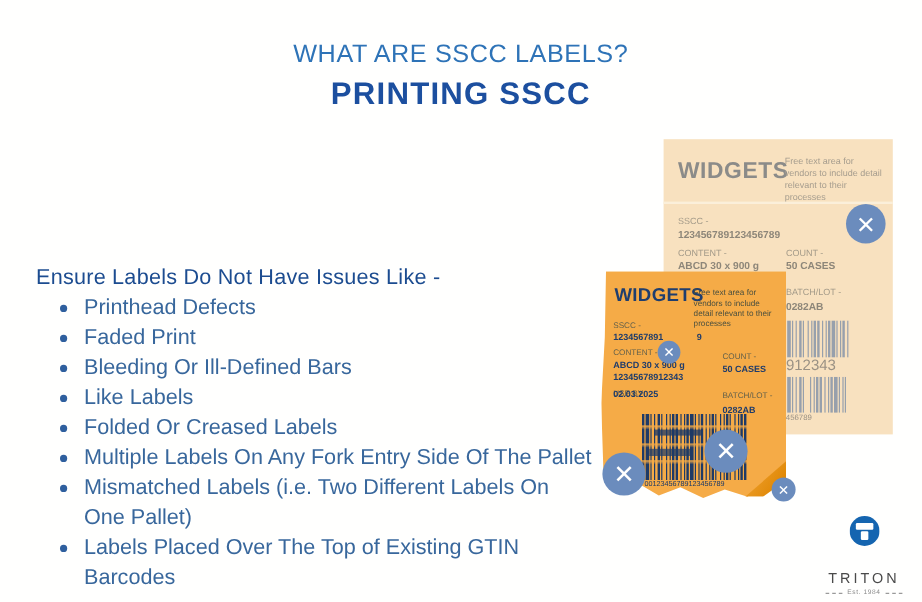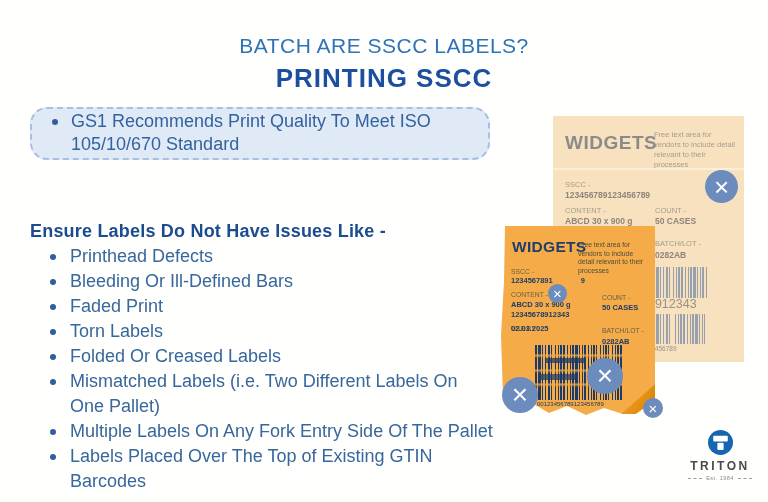--- a/index.html
+++ b/index.html
@@ -14,21 +14,21 @@
               font-size:26px; font-weight:bold; letter-spacing:1px; color:#1C4F9F; }
 
   
   .pills { position:absolute; left:30px; top:107px; width:460px; }
   .pill { display:flex; background:#E0EAF7; border:2px dashed #A8BFE0; border-radius:17px;
           padding:1px 12px 2px 20px; margin-bottom:5px; }
   .dot { flex:0 0 6px; width:6px; height:6px; border-radius:50%; background:#2F5F9E; margin:9px 13px 0 0; }
   .pill-text { font-size:18px; line-height:23px; color:#33639D; white-space:pre-line; }
 
   
-  .issues-heading { position:absolute; left:30px; top:221px; font-size:18px; font-weight:bold;
+  .issues-heading { position:absolute; left:30px; top:221px; font-size:18px; font-weight:normal;
                     color:#1C4C90; letter-spacing:.2px; }
   .issues-list { position:absolute; left:30px; top:244px; width:500px; list-style:none; }
   .issues-list li { display:flex; }
   .issues-list .dot { margin:10px 14px 0 20px; }
   .li-text { font-size:18px; line-height:25px; color:#38679C; white-space:pre-line; }
 
   
   .back-label { position:absolute; left:553px; top:116px; width:191px; height:246px;
                 background:#F8E1BF; z-index:1; }
   .back-label .abs { position:absolute; }
@@ -86,71 +86,66 @@
         display:flex; align-items:center; justify-content:center; line-height:1; }
   .xc1 { left:705px; top:170px; width:33px; height:33px; font-size:26px; }
   .xc2 { left:548px; top:284px; width:19px; height:19px; font-size:15px; }
   .xc3 { left:587px; top:358px; width:36px; height:36px; font-size:28px; }
   .xc4 { left:502px; top:377px; width:36px; height:36px; font-size:28px; }
   .xc5 { left:643px; top:398px; width:20px; height:20px; font-size:15px; }
 
   
   .logo { position:absolute; left:678px; top:430px; width:84px; text-align:center; z-index:5; }
   .logo-circle { display:flex; justify-content:center; }
-  .logo-name { margin-top:4px; font-size:12px; font-weight:bold; letter-spacing:2.5px; color:#4A4A4A; }
+  .logo-name { margin-top:20px; font-size:12px; font-weight:normal; letter-spacing:2.5px; color:#4A4A4A; }
   .logo-est { margin-top:2px; display:flex; align-items:center; justify-content:center; gap:4px; }
   .logo-est .dashline { width:14px; border-top:1px dashed #9a9a9a; }
   .est-text { font-size:5.5px; color:#8A8A8A; letter-spacing:.5px; }
 </style>
 </head>
 <body>
 
 <main class="canvas">
 
-  <div class="subtitle">BATCH ARE SSCC LABELS?</div>
+  <div class="subtitle">WHAT ARE SSCC LABELS?</div>
   <div class="main-title">PRINTING SSCC</div>
 
   <section class="pills">
-    <div class="pill">
-      <span class="dot"></span>
-      <span class="pill-text">GS1 Recommends Print Quality To Meet ISO
-105/10/670 Standard</span>
-    </div>
   </section>
 
   <h2 class="issues-heading">Ensure Labels Do Not Have Issues Like -</h2>
   <ul class="issues-list">
     <li>
         <span class="dot"></span>
         <span class="li-text">Printhead Defects</span>
       </li>
     <li>
         <span class="dot"></span>
+        <span class="li-text">Faded Print</span>
+      </li>
+    <li>
+        <span class="dot"></span>
         <span class="li-text">Bleeding Or Ill-Defined Bars</span>
       </li>
     <li>
         <span class="dot"></span>
-        <span class="li-text">Faded Print</span>
-      </li>
-    <li>
-        <span class="dot"></span>
-        <span class="li-text">Torn Labels</span>
+        <span class="li-text">Like Labels</span>
       </li>
     <li>
         <span class="dot"></span>
         <span class="li-text">Folded Or Creased Labels</span>
+      </li>
+    <li>
+        <span class="dot"></span>
+        <span class="li-text">Multiple Labels On Any Fork Entry Side Of The Pallet</span>
       </li>
     <li>
         <span class="dot"></span>
         <span class="li-text">Mismatched Labels (i.e. Two Different Labels On
 One Pallet)</span>
-      </li>
-    <li>
-        <span class="dot"></span>
-        <span class="li-text">Multiple Labels On Any Fork Entry Side Of The Pallet</span>
       </li>
     <li>
         <span class="dot"></span>
         <span class="li-text">Labels Placed Over The Top of Existing GTIN
 Barcodes</span>
       </li>
   </ul>
 
   <div class="back-label">
     <span class="abs bl-brand">WIDGETS</span>

